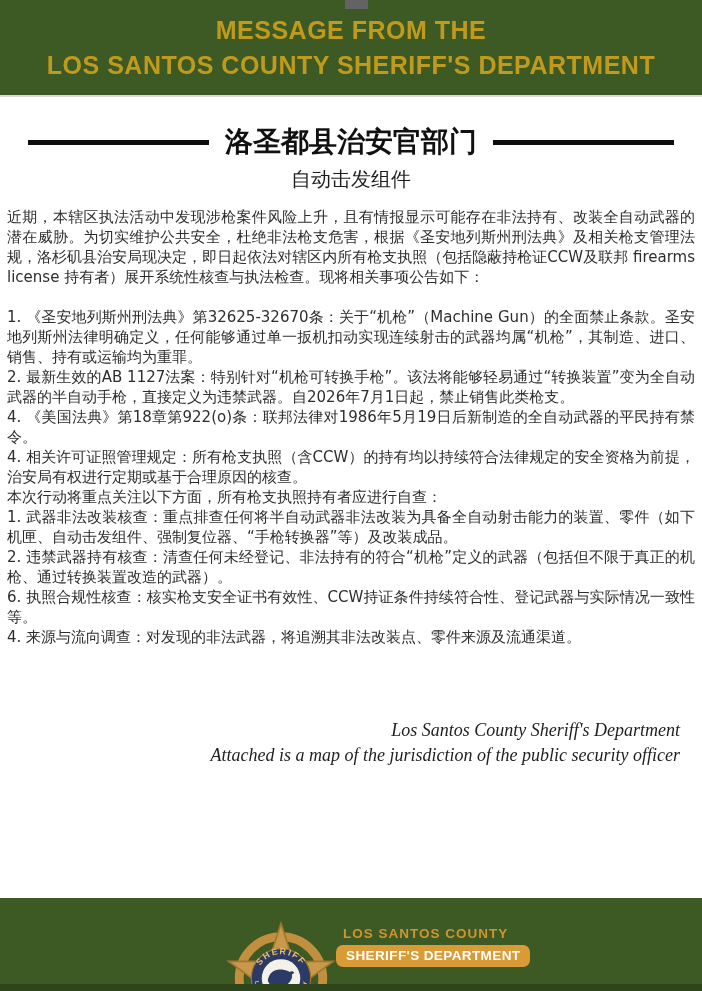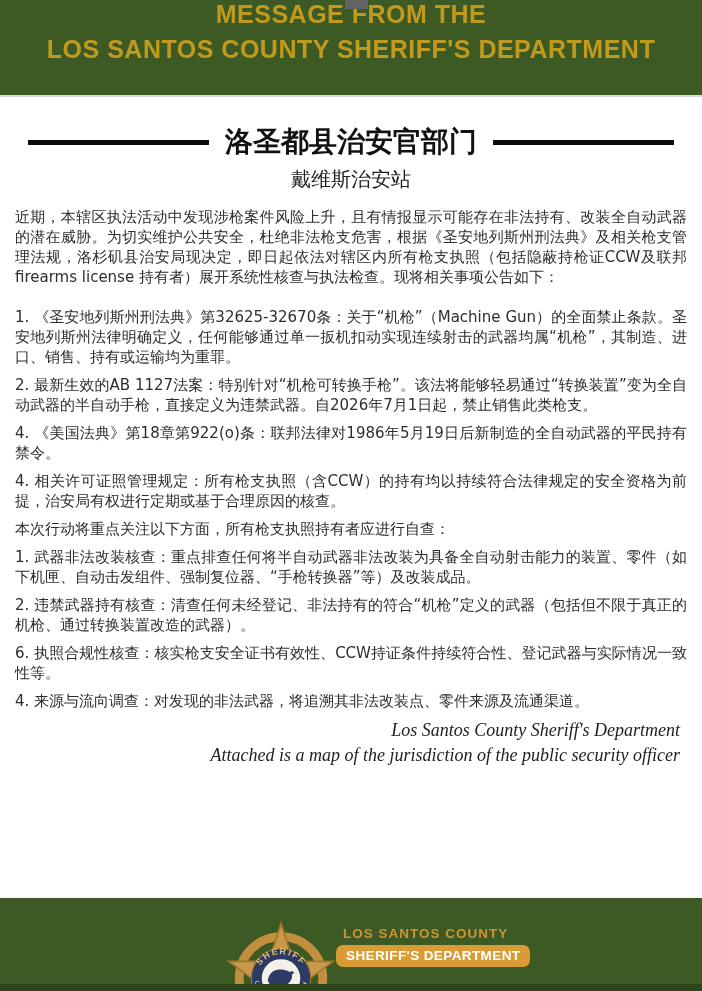--- a/index.html
+++ b/index.html
@@ -13,21 +13,21 @@
   
   .top-tab{
     position:absolute;top:0;left:345px;width:23px;height:9px;
     background:#636363;z-index:5;
   }
   
   .header-banner{
     position:relative;
     width:702px;height:97px;
     background:#3e5a24;
-    display:flex;flex-direction:column;align-items:center;
+    display:flex;flex-direction:column;justify-content:center;align-items:center;
     gap:6px;
     border-bottom:2px solid #d9d9d9;
     box-sizing:border-box;
   }
   .header-banner .h-line{
     color:#c09a1c;
     font-family:"Liberation Sans", sans-serif;
     font-size:25px;font-weight:600;letter-spacing:0.5px;
     white-space:nowrap;
   }
@@ -45,21 +45,21 @@
     text-align:center;margin-top:8px;
     font-size:20px;color:#1e1e1e;
   }
   
   .doc-body{
     margin:14px 7px 0 7px;
     font-size:15px;line-height:20px;
     color:#2d2d2d;
     text-align:justify;
   }
-  .doc-body p{margin:8px;}
+  .doc-body p{margin:0;}
   .mb-line{margin-bottom:20px !important;}
   
   .signature{
     position:absolute;top:718px;right:22px;left:60px;
     text-align:right;
     font-family:"Liberation Serif", serif;
     font-style:italic;
     font-size:18px;line-height:25px;
     color:#1f1f1f;
   }
@@ -105,21 +105,21 @@
     <div class="h-line">MESSAGE FROM THE</div>
     <div class="h-line">LOS SANTOS COUNTY SHERIFF'S DEPARTMENT</div>
   </div>
 
   <div class="title-row">
     <div class="rule"></div>
     <div class="doc-title">洛圣都县治安官部门</div>
     <div class="rule"></div>
   </div>
 
-  <div class="doc-subtitle">戴维斯治安站</div>
+  <div class="doc-subtitle">自动击发组件</div>
 
   <div class="doc-body">
     <p class="mb-line">近期，本辖区执法活动中发现涉枪案件风险上升，且有情报显示可能存在非法持有、改装全自动武器的潜在威胁。为切实维护公共安全，杜绝非法枪支危害，根据《圣安地列斯州刑法典》及相关枪支管理法规，洛杉矶县治安局现决定，即日起依法对辖区内所有枪支执照（包括隐蔽持枪证CCW及联邦 firearms license 持有者）展开系统性核查与执法检查。现将相关事项公告如下：</p>
     <p>1. 《圣安地列斯州刑法典》第32625-32670条：关于“机枪”（Machine Gun）的全面禁止条款。圣安地列斯州法律明确定义，任何能够通过单一扳机扣动实现连续射击的武器均属“机枪”，其制造、进口、销售、持有或运输均为重罪。</p>
     <p>2. 最新生效的AB 1127法案：特别针对“机枪可转换手枪”。该法将能够轻易通过“转换装置”变为全自动武器的半自动手枪，直接定义为违禁武器。自2026年7月1日起，禁止销售此类枪支。</p>
     <p>4. 《美国法典》第18章第922(o)条：联邦法律对1986年5月19日后新制造的全自动武器的平民持有禁令。</p>
     <p>4. 相关许可证照管理规定：所有枪支执照（含CCW）的持有均以持续符合法律规定的安全资格为前提，治安局有权进行定期或基于合理原因的核查。</p>
     <p>本次行动将重点关注以下方面，所有枪支执照持有者应进行自查：</p>
     <p>1. 武器非法改装核查：重点排查任何将半自动武器非法改装为具备全自动射击能力的装置、零件（如下机匣、自动击发组件、强制复位器、“手枪转换器”等）及改装成品。</p>
     <p>2. 违禁武器持有核查：清查任何未经登记、非法持有的符合“机枪”定义的武器（包括但不限于真正的机枪、通过转换装置改造的武器）。</p>

